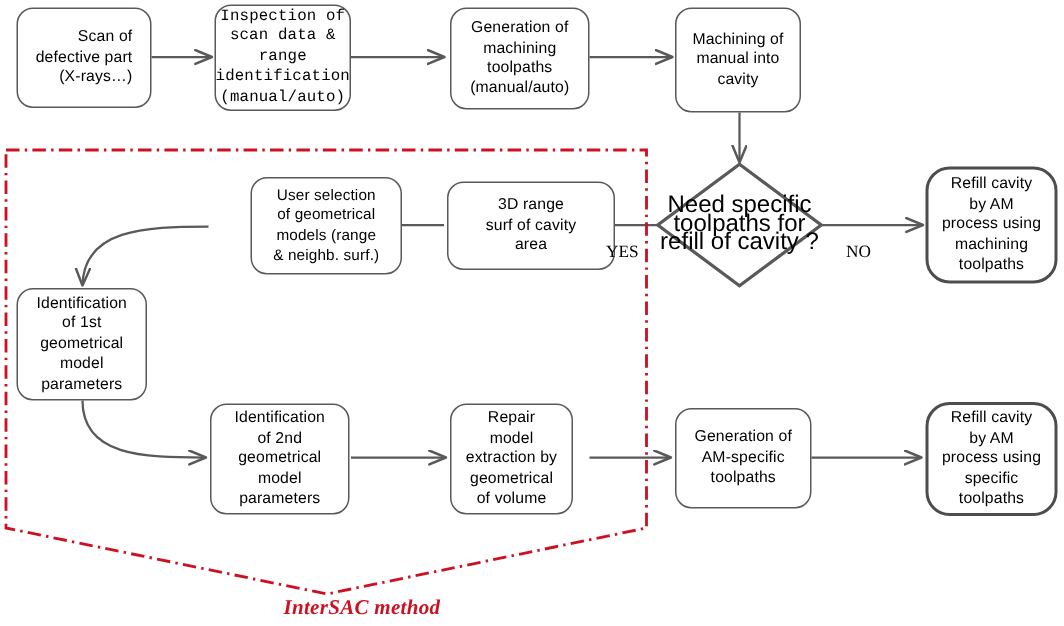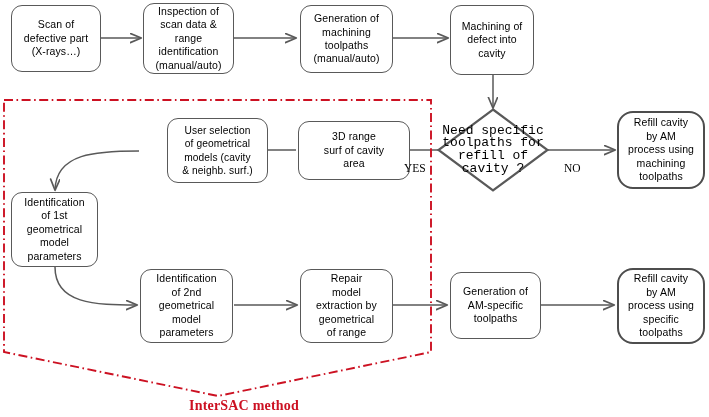--- a/index.html
+++ b/index.html
@@ -46,22 +46,22 @@
   .diamond-wrap svg { display: block; overflow: visible; }
   .diamond-label {
     position: absolute;
     left: 0; top: 0;
     width: 100%;
     height: 100%;
     display: flex;
     align-items: center;
     justify-content: center;
     text-align: center;
-    font-family: Liberation Mono, monospace;
-    font-size: 13px;
+    font-family: Liberation Sans, sans-serif;
+    font-size: 16px;
     line-height: 12.6px;
     color: #000;
     pointer-events: none;
   }
   .edge-label {
     position: absolute;
     font-family: "Liberation Serif", serif;
     font-weight: normal;
     font-size: 11.5px;
     color: #000;
@@ -69,20 +69,21 @@
   }
   .method-label {
     position: absolute;
     font-family: "Liberation Serif", serif;
     font-weight: bold;
     font-size: 14px;
     color: #cc1122;
     letter-spacing: 0.2px;
     z-index: 7;
     white-space: nowrap;
+    font-style: italic;
   }
   #connectors, #region {
     position: absolute;
     left: 0; top: 0;
     width: 709px;
     height: 417px;
   }
   #connectors { z-index: 2; }
   #region { z-index: 3; }
 </style>
@@ -118,29 +119,29 @@
       <path d="M234,305 L297,305"></path>
       <path d="M393,305 L447,305"></path>
       <path d="M541,305 L614,305"></path>
     </g>
   </svg>
 
   <svg id="region" viewBox="0 0 709 417">
     <path d="M4,100 L431,100 L431,352 L218,396 L4,352 Z" fill="none" stroke="#cc1122" stroke-width="1.9" stroke-dasharray="9 3.5 1.6 3.5" stroke-linecap="butt"></path>
   </svg>
 
-  <div class="node" style="left:11px; top:5px; width:90px; height:67px;">
+  <div class="node" style="left:11px; top:5px; width:90px; height:67px;text-align:right;">
     <div>
       <span>Scan of</span>
       <span>defective part</span>
       <span>(X-rays…)</span>
     </div>
   </div>
 
-  <div class="node" style="left:143px; top:3px; width:91px; height:71px;">
+  <div class="node" style="left:143px; top:3px; width:91px; height:71px;font-family:Liberation Mono, monospace;">
     <div>
       <span>Inspection of</span>
       <span>scan data &amp;</span>
       <span>range</span>
       <span>identification</span>
       <span>(manual/auto)</span>
     </div>
   </div>
 
   <div class="node" style="left:300px; top:5px; width:93px; height:68px;">
@@ -148,21 +149,21 @@
       <span>Generation of</span>
       <span>machining</span>
       <span>toolpaths</span>
       <span>(manual/auto)</span>
     </div>
   </div>
 
   <div class="node" style="left:450px; top:5px; width:84px; height:70px;">
     <div>
       <span>Machining of</span>
-      <span>defect into</span>
+      <span>manual into</span>
       <span>cavity</span>
     </div>
   </div>
 
   <div class="diamond-wrap" style="left:437px; top:108px; width:112px; height:84px;">
     <svg viewBox="0 0 112 84" width="112" height="84">
       <polygon points="56,1.5 110.5,42 56,82.5 1.5,42" fill="#ffffff" stroke="#595959" stroke-width="2.2" stroke-linejoin="miter"></polygon>
     </svg>
     <div class="diamond-label">
       <div>
@@ -188,21 +189,21 @@
       <span>3D range</span>
       <span>surf of cavity</span>
       <span>area</span>
     </div>
   </div>
 
   <div class="node" style="left:141px; top:118px; width:101px; height:65px; font-size:10.2px;margin-left:26px;">
     <div>
       <span>User selection</span>
       <span>of geometrical</span>
-      <span>models (cavity</span>
+      <span>models (range</span>
       <span>&amp; neighb. surf.)</span>
     </div>
   </div>
 
   <div class="node" style="left:11px; top:192px; width:87px; height:75px;">
     <div>
       <span>Identification</span>
       <span>of 1st</span>
       <span>geometrical</span>
       <span>model</span>
@@ -213,27 +214,27 @@
   <div class="node" style="left:140px; top:269px; width:93px; height:74px;">
     <div>
       <span>Identification</span>
       <span>of 2nd</span>
       <span>geometrical</span>
       <span>model</span>
       <span>parameters</span>
     </div>
   </div>
 
-  <div class="node" style="left:300px; top:269px; width:93px; height:74px;text-align:center;">
+  <div class="node" style="left:300px; top:269px; width:82px; height:74px;text-align:center;">
     <div>
       <span>Repair</span>
       <span>model</span>
       <span>extraction by</span>
       <span>geometrical</span>
-      <span>of range</span>
+      <span>of volume</span>
     </div>
   </div>
 
   <div class="node" style="left:450px; top:272px; width:91px; height:67px;">
     <div>
       <span>Generation of</span>
       <span>AM-specific</span>
       <span>toolpaths</span>
     </div>
   </div>

